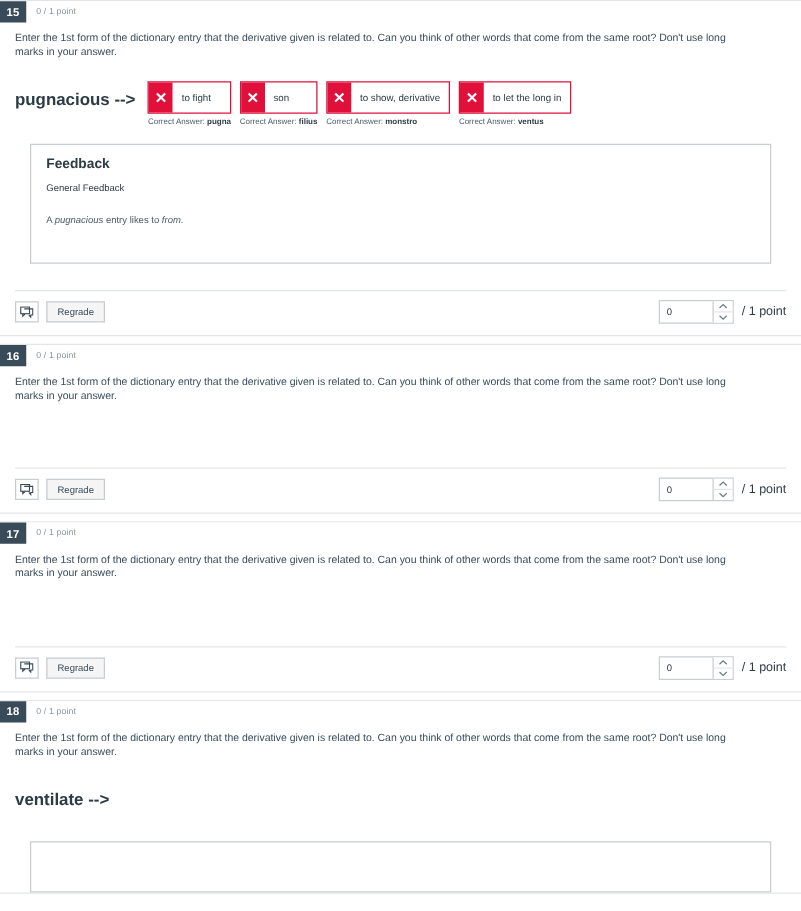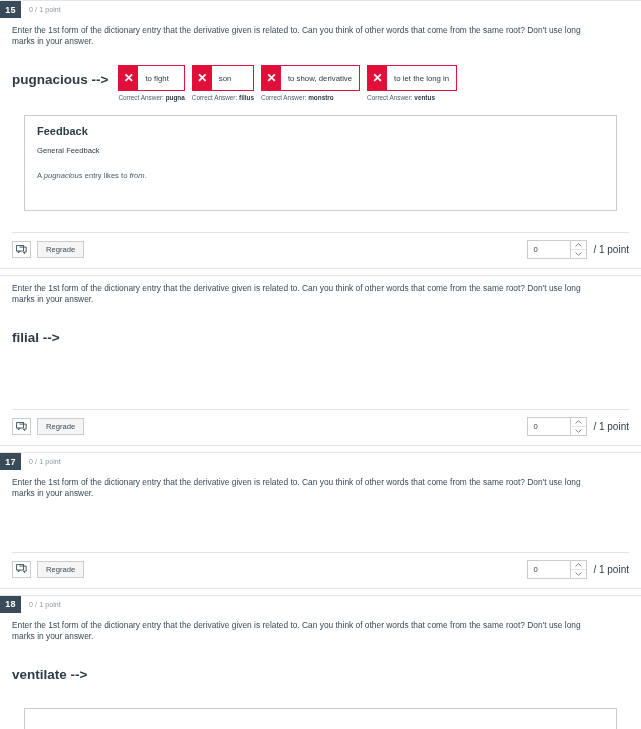--- a/index.html
+++ b/index.html
@@ -321,25 +321,26 @@
                   <path d="M0.6 0.6 L3.5 3.3 L6.4 0.6" fill="none" stroke="#68777f" stroke-width="0.9"></path>
                 </svg>
               </div>
             </div>
           </div>
           <div class="out-of">/ 1 point</div>
         </div>
       </div>
     </div>
     <div class="question">
+      <div class="q-header">
+        <div class="q-number">16</div>
+        <div class="q-points">0 / 1 point</div>
+      </div>
       <div class="q-body">
         <p class="q-text">Enter the 1st form of the dictionary entry that the derivative given is related to. Can you think of other words that come from the same root? Don't use long marks in your answer.</p>
-        <div class="answer-row">
-          <div class="prompt-word">filial --&gt;</div>
-        </div>
         <div class="spacer-sm"></div>
         <div class="spacer-sm"></div>
       </div>
       <div class="q-footer">
         <div class="footer-left">
           <button class="icon-btn">
             <span>
               <svg width="11" height="10" viewBox="0 0 11 10" fill="none" stroke="#394b58" stroke-width="0.9">
                 <rect x="0.6" y="0.6" width="7" height="5.4"></rect>
                 <path d="M2.2 6 L2.2 8 L4.0 6.2"></path>

